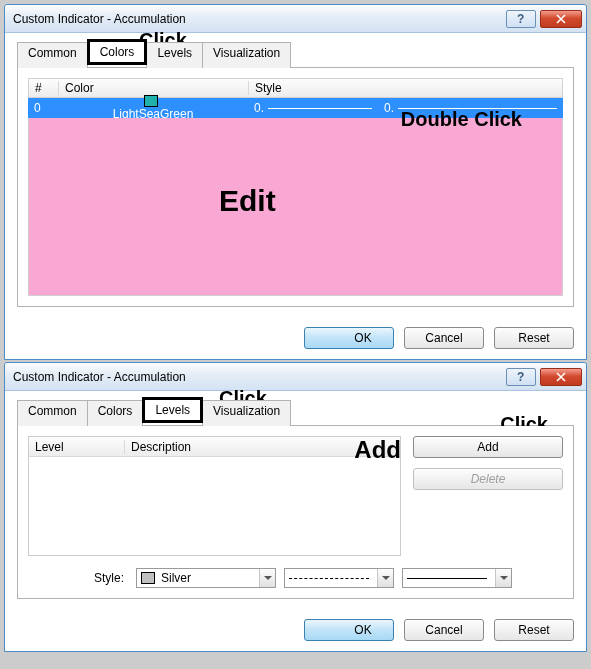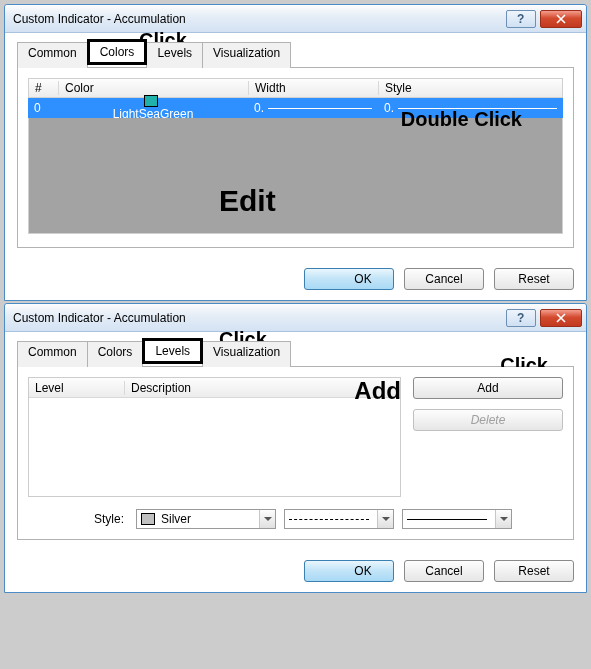--- a/index.html
+++ b/index.html
@@ -112,22 +112,22 @@
     background: #20b2aa;
   }
   .thinline {
     flex: 1; height: 1px; background: #fff;
   }
   .smallv { width: 14px; text-align: left; }
 
   .gridbody {
     border: 1px solid #d0d0d0;
     border-top: none;
-    height: 116px;
-    background: #a3a3a3;
+    height: 178px;
+    background: #f9a8d4;
     position: relative;
   }
 
   
   .levels-layout { display: flex; gap: 12px; }
   .levels-list {
     border: 1px solid #ccc;
     height: 120px;
     flex: 1;
     background: #fff;
@@ -227,21 +227,20 @@
     <div class="tabs">
       <div class="tab">Common</div>
       <div class="tab boxed">Colors</div>
       <div class="tab">Levels</div>
       <div class="tab">Visualization</div>
     </div>
     <div class="tabpane">
       <div class="gridhead">
         <div class="ch-num">#</div>
         <div class="ch-color">Color</div>
-        <div class="ch-width">Width</div>
         <div class="ch-style">Style</div>
       </div>
       <div class="gridrow">
         <div class="cr-num">0</div>
         <div class="cr-color">
           <span class="swatch"></span>
           <span>LightSeaGreen</span>
         </div>
         <div class="cr-width">
           <span class="smallv">0.</span>

